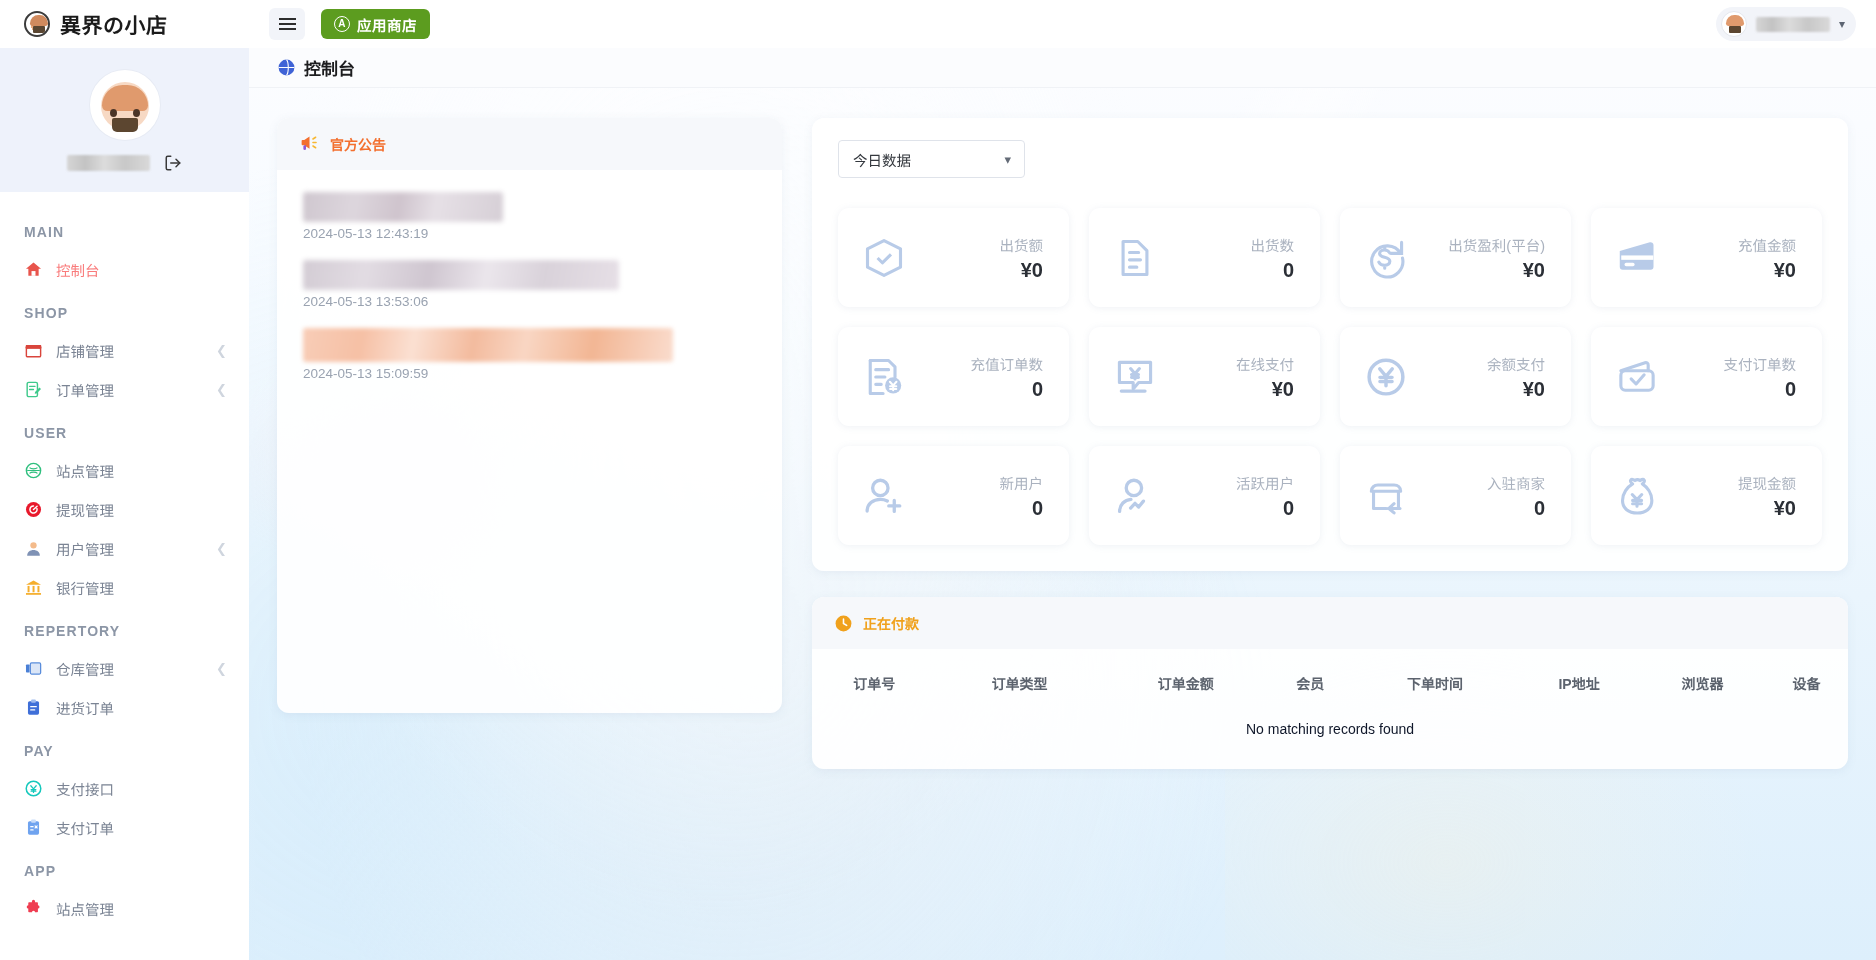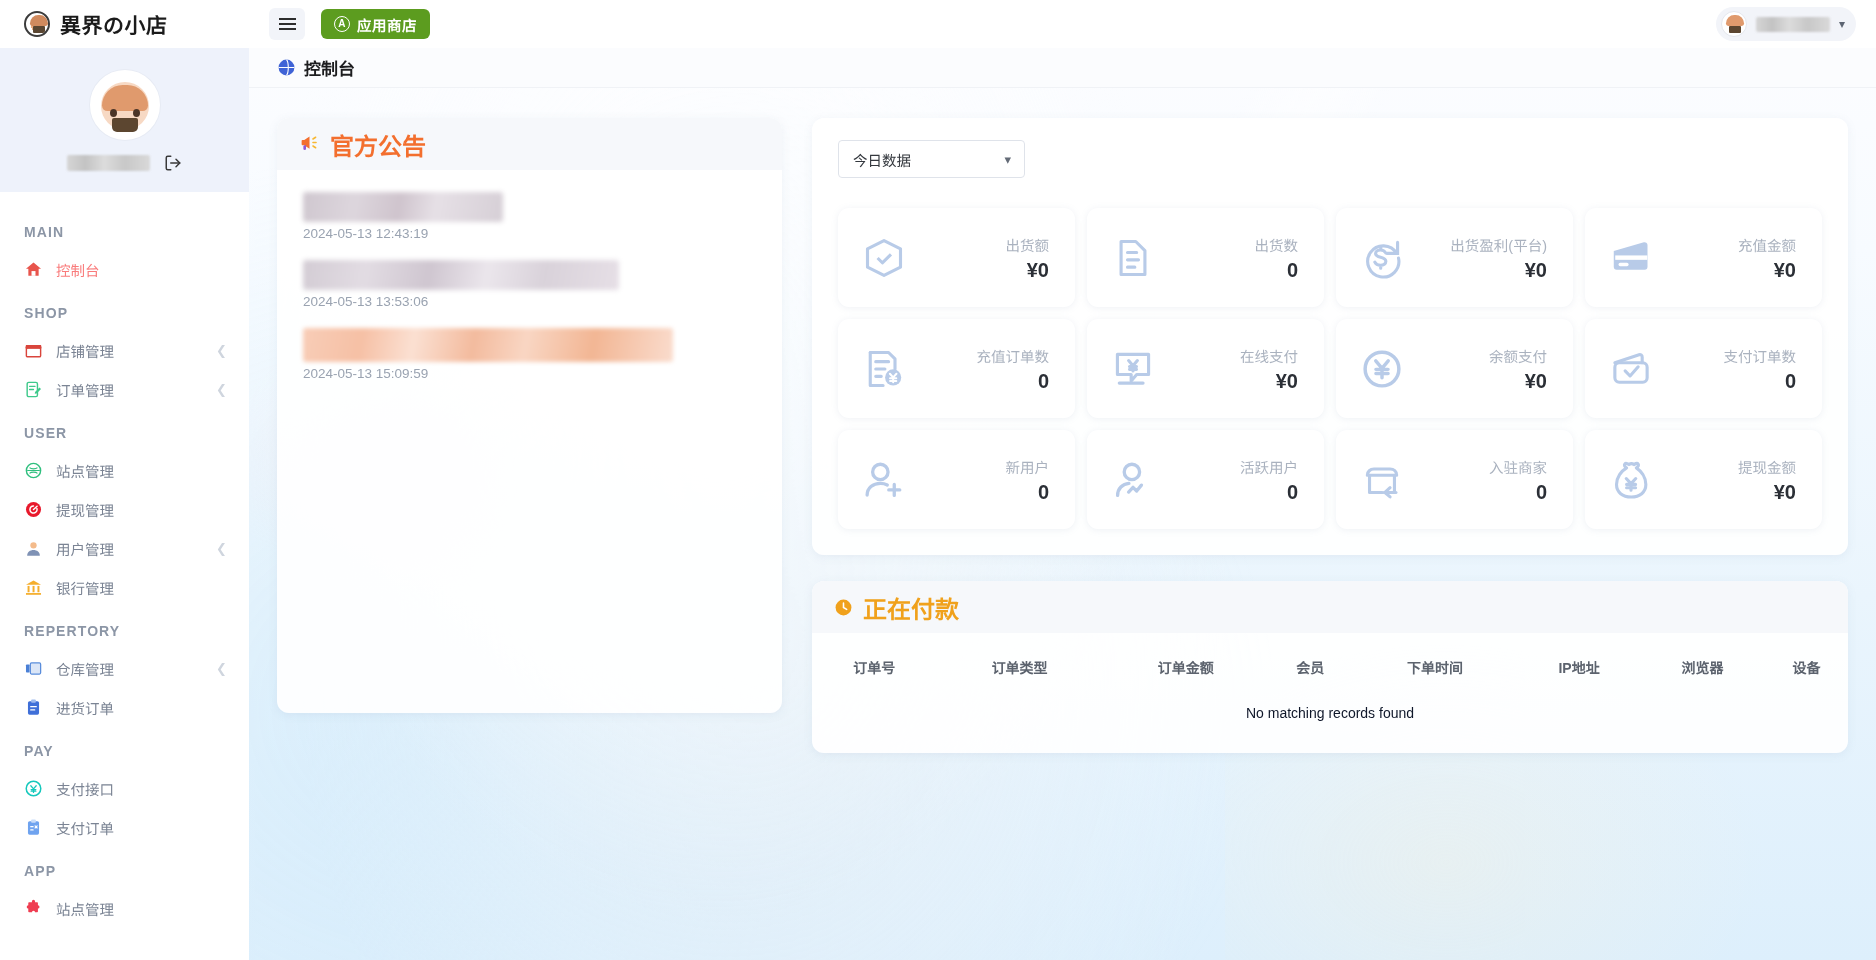--- a/index.html
+++ b/index.html
@@ -217,21 +217,21 @@
     background: rgba(255,255,255,.92);
     border-radius: 12px;
     box-shadow: 0 2px 10px rgba(120,140,170,.10);
     overflow: hidden;
   }
   .card-head {
     background: rgba(246,248,251,.95);
     height: 52px; display:flex; align-items:center; gap:10px;
     padding-left: 22px;
   }
-  .card-head-title { font-size: 24px; font-weight: 700; }
+  .card-head-title { font-size: 14px; font-weight: 700; }
 
   
   .announce { flex: 0 0 505px; height: 595px; display:flex; flex-direction: column; }
   .announce .card-head-title { color: #f36f2e; }
   .announce-body { padding: 22px 26px 3px; flex:1 1 auto; }
   .announce-item { margin-bottom: 19px; }
   .announce-text { height: 30px; border-radius: 3px; margin-bottom: 4px; }
   .an-text-1 {
     width: 200px;
     background: linear-gradient(100deg,#cfc7cf 0%,#ddd6dd 26%,#cfc4cd 48%,#e6e0e6 66%,#d6cfd6 100%);
@@ -259,21 +259,21 @@
     border: 1px solid #dfe3ea; border-radius: 4px;
     background:#fff;
     display:flex; align-items:center; justify-content:space-between;
     padding: 0 13px 0 14px; cursor:pointer;
   }
   .select-value { font-size: 14.5px; color: #33373d; }
   .select-caret { font-size: 13px; color:#646b77; }
 
   .stats-grid {
     display:grid; grid-template-columns: repeat(4, 1fr);
-    gap: 12px; padding: 26px 26px 0;
+    gap: 20px; padding: 26px 26px 0;
   }
   .stat {
     background:#fff; border-radius: 11px;
     box-shadow: 0 1px 7px rgba(130,150,180,.13);
     height: 99px;
     display:flex; align-items:center; justify-content: space-between;
     padding: 0 26px 0 24px;
   }
   .stat-ico { width: 44px; height: 44px; flex:0 0 44px; color:#b8cbe8; }
   .stat-meta { text-align:right; }

